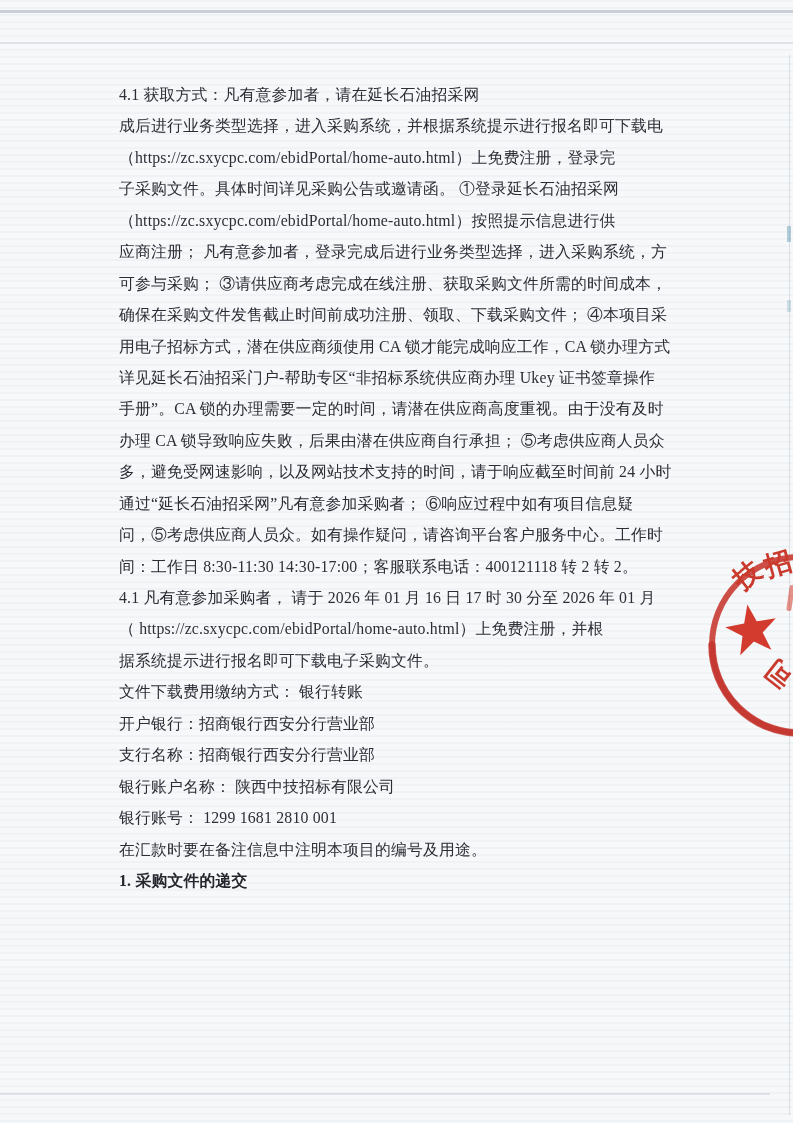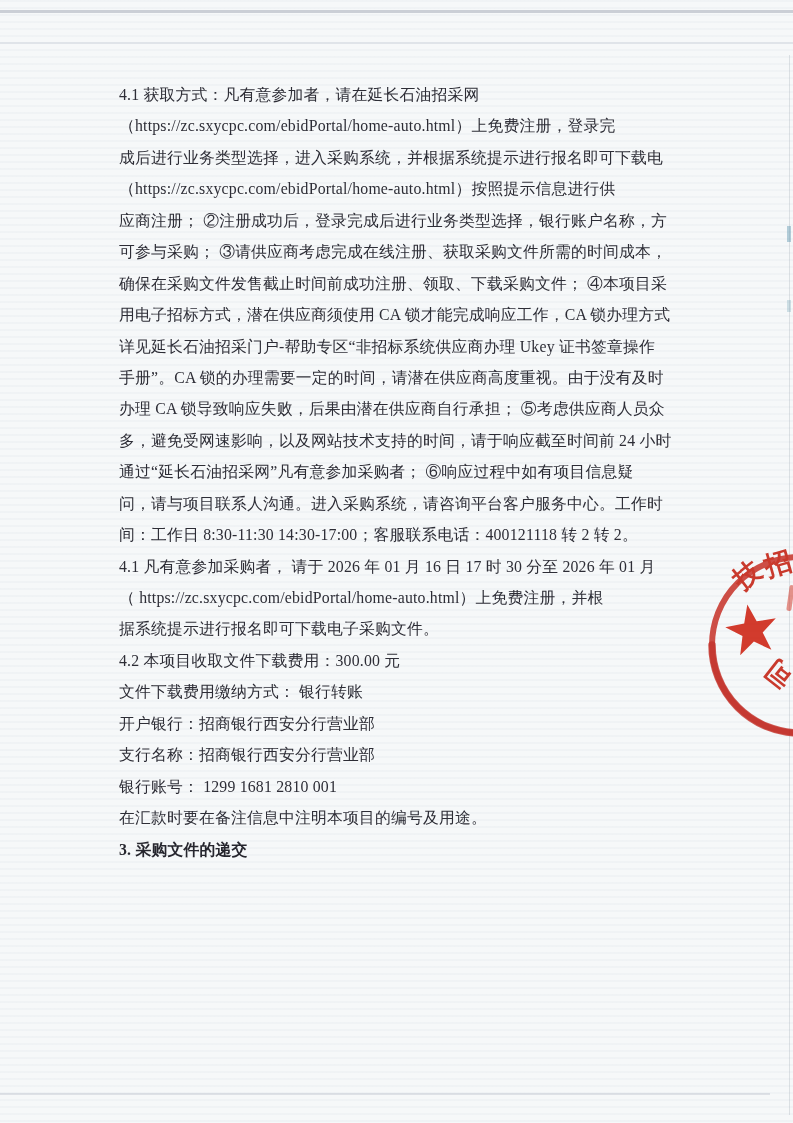--- a/index.html
+++ b/index.html
@@ -39,44 +39,45 @@
 
   <div class="scan-top"></div>
   <div class="scan-top2"></div>
   <div class="scan-bottom"></div>
   <div class="scan-right"></div>
   <div class="scan-mark" style="top:226px;height:16px;"></div>
   <div class="scan-mark" style="top:300px;height:12px;opacity:.6;"></div>
 
   <div class="doc">
     <div class="ln">4.1 获取方式：凡有意参加者，请在延长石油招采网</div>
+    <div class="ln">成后进行业务类型选择，进入采购系统，并根据系统提示进行报名即可下载电</div>
     <div class="ln">（https://zc.sxycpc.com/ebidPortal/home-auto.html）上免费注册，登录完</div>
-    <div class="ln">成后进行业务类型选择，进入采购系统，并根据系统提示进行报名即可下载电</div>
+    <div class="ln">子采购文件。具体时间详见采购公告或邀请函。 ①登录延长石油招采网</div>
     <div class="ln">（https://zc.sxycpc.com/ebidPortal/home-auto.html）按照提示信息进行供</div>
-    <div class="ln">应商注册； ②注册成功后，登录完成后进行业务类型选择，银行账户名称，方</div>
+    <div class="ln">应商注册； 凡有意参加者，登录完成后进行业务类型选择，进入采购系统，方</div>
     <div class="ln">可参与采购； ③请供应商考虑完成在线注册、获取采购文件所需的时间成本，</div>
     <div class="ln">确保在采购文件发售截止时间前成功注册、领取、下载采购文件； ④本项目采</div>
     <div class="ln">用电子招标方式，潜在供应商须使用 CA 锁才能完成响应工作，CA 锁办理方式</div>
     <div class="ln">详见延长石油招采门户-帮助专区“非招标系统供应商办理 Ukey 证书签章操作</div>
     <div class="ln">手册”。CA 锁的办理需要一定的时间，请潜在供应商高度重视。由于没有及时</div>
     <div class="ln">办理 CA 锁导致响应失败，后果由潜在供应商自行承担； ⑤考虑供应商人员众</div>
     <div class="ln">多，避免受网速影响，以及网站技术支持的时间，请于响应截至时间前 24 小时</div>
     <div class="ln">通过“延长石油招采网”凡有意参加采购者； ⑥响应过程中如有项目信息疑</div>
-    <div class="ln">问，请与项目联系人沟通。进入采购系统，请咨询平台客户服务中心。工作时</div>
+    <div class="ln">问，⑤考虑供应商人员众。如有操作疑问，请咨询平台客户服务中心。工作时</div>
     <div class="ln">间：工作日 8:30-11:30 14:30-17:00；客服联系电话：400121118 转 2 转 2。</div>
     <div class="ln">4.1 凡有意参加采购者， 请于 2026 年 01 月 16 日 17 时 30 分至 2026 年 01 月</div>
     <div class="ln">（ https://zc.sxycpc.com/ebidPortal/home-auto.html）上免费注册，并根</div>
     <div class="ln">据系统提示进行报名即可下载电子采购文件。</div>
-    <div class="ln">4.2 本项目收取文件下载费用：300.00 元</div>
     <div class="ln">文件下载费用缴纳方式： 银行转账</div>
     <div class="ln">开户银行：招商银行西安分行营业部</div>
     <div class="ln">支行名称：招商银行西安分行营业部</div>
+    <div class="ln">银行账户名称： 陕西中技招标有限公司</div>
     <div class="ln">银行账号： 1299 1681 2810 001</div>
     <div class="ln">在汇款时要在备注信息中注明本项目的编号及用途。</div>
-    <div class="ln bold">3. 采购文件的递交</div>
+    <div class="ln bold">1. 采购文件的递交</div>
   </div>
 
   <div class="stamp">
     <svg width="130" height="225" viewBox="0 0 130 225" xmlns="http://www.w3.org/2000/svg">
       <circle cx="100" cy="110" r="88" fill="none" stroke="#c4271d" stroke-width="6" opacity="0.88"></circle>
       <path d="M12,110 A88,88 0 0 0 100,198" fill="none" stroke="#bf241b" stroke-width="7.5" opacity="0.8" stroke-linecap="round"></path>
       <polygon fill="#cf2b1c" points="47.3,69.4 56.7,86.3 75.8,83.3 62.7,97.5 71.4,114.8 53.9,106.6 40.2,120.3 42.5,101.1 25.3,92.2 44.2,88.5"></polygon>
       <text class="seal-text" x="47" y="40" font-size="27" fill="#c62a1c" text-anchor="middle" dominant-baseline="central" transform="rotate(-38 47 40)">技</text>
       <text class="seal-text" x="78" y="29" font-size="27" fill="#c62a1c" text-anchor="middle" dominant-baseline="central" transform="rotate(-16 78 29)">招</text>
       <text class="seal-text" x="78" y="138" font-size="27" fill="#c62a1c" text-anchor="middle" dominant-baseline="central" transform="rotate(-142 78 138)">司</text>

